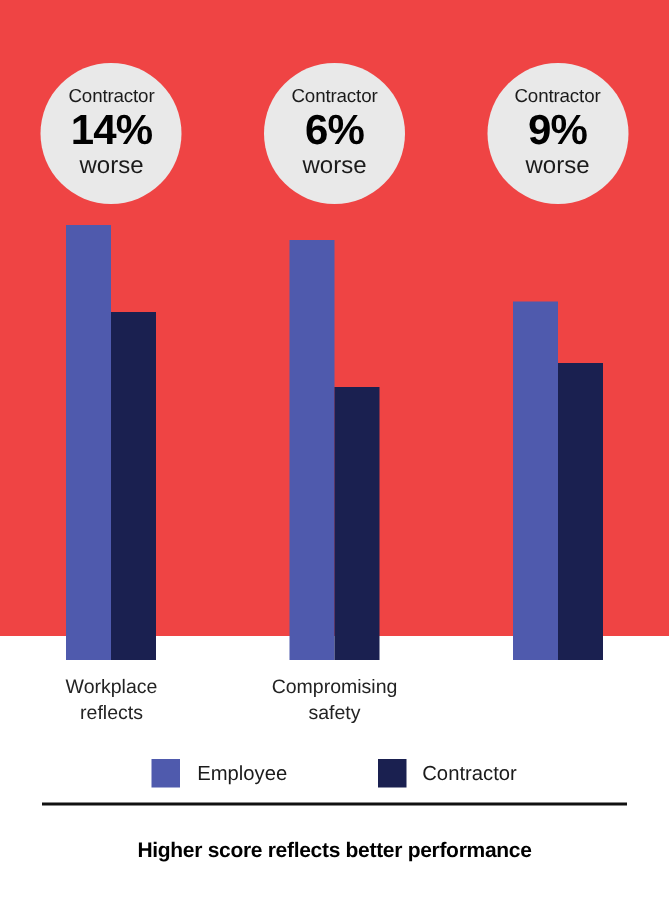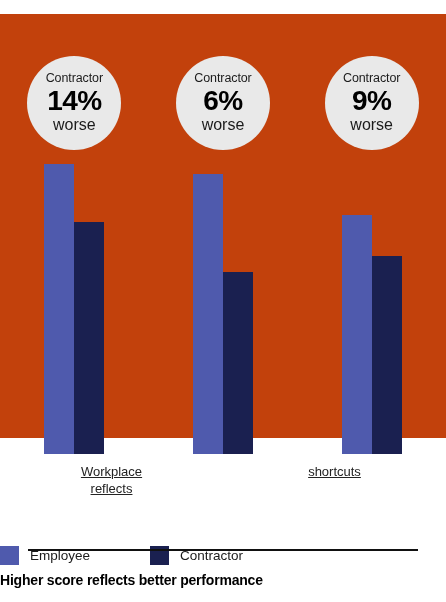--- a/index.html
+++ b/index.html
@@ -13,22 +13,21 @@
     height: 602px;
     overflow: hidden;
     font-family: "Liberation Sans", sans-serif;
     color: #111111;
     position: relative;
   }
   .page {
     position: relative;
     width: 446px;
     height: 424px;
-    background: #c2410c;
-    margin-top: 14px;
+    background: #ef4444;
   }
 
   
   .badges {
     position: absolute;
     left: 0;
     top: 42px;
     width: 446px;
     height: 100px;
     display: flex;
@@ -114,31 +113,31 @@
     top: 449px;
     width: 446px;
     display: flex;
   }
   .cat {
     flex: 1 1 0;
     text-align: center;
     font-size: 13px;
     line-height: 17px;
     color: #232323;
-    text-decoration: underline;
   }
 
   
   .legend {
     position: absolute;
     left: 0;
-    top: 532px;
+    top: 506px;
     width: 446px;
     display: flex;
     align-items: center;
+    justify-content: center;
     gap: 60px;
   }
   .legend-item {
     display: flex;
     align-items: center;
     gap: 11px;
   }
   .swatch {
     width: 19px;
     height: 19px;
@@ -158,21 +157,21 @@
     top: 535px;
     width: 390px;
     height: 2px;
     background: #111111;
   }
   .footer {
     position: absolute;
     left: 0;
     top: 558px;
     width: 446px;
-    text-align: left;
+    text-align: center;
     font-size: 14px;
     font-weight: bold;
     color: #000000;
     letter-spacing: -0.2px;
   }
 </style>
 </head>
 <body>
 
 <div class="page">
@@ -223,21 +222,24 @@
       </div>
     </div>
   </div>
 
   <div class="cats">
     <div class="cat">
       <div>Workplace</div>
       <div>reflects</div>
     </div>
     <div class="cat">
-      <div>shortcuts</div>
+      <div>Compromising</div>
+      <div>safety</div>
+    </div>
+    <div class="cat">
     </div>
   </div>
 
   <div class="legend">
     <div class="legend-item">
       <span class="swatch employee"></span>
       <span class="legend-label">Employee</span>
     </div>
     <div class="legend-item">
       <span class="swatch contractor"></span>

